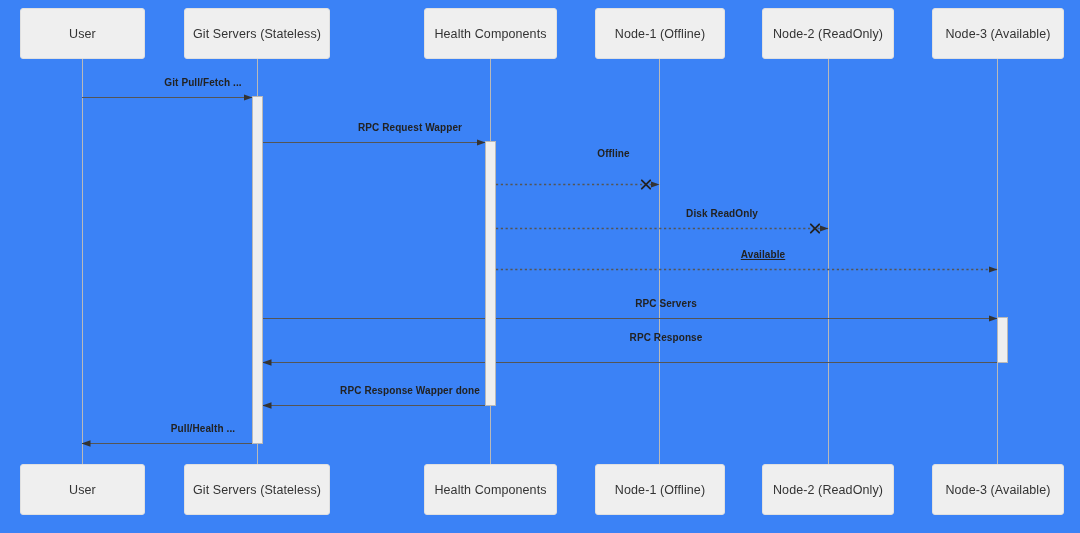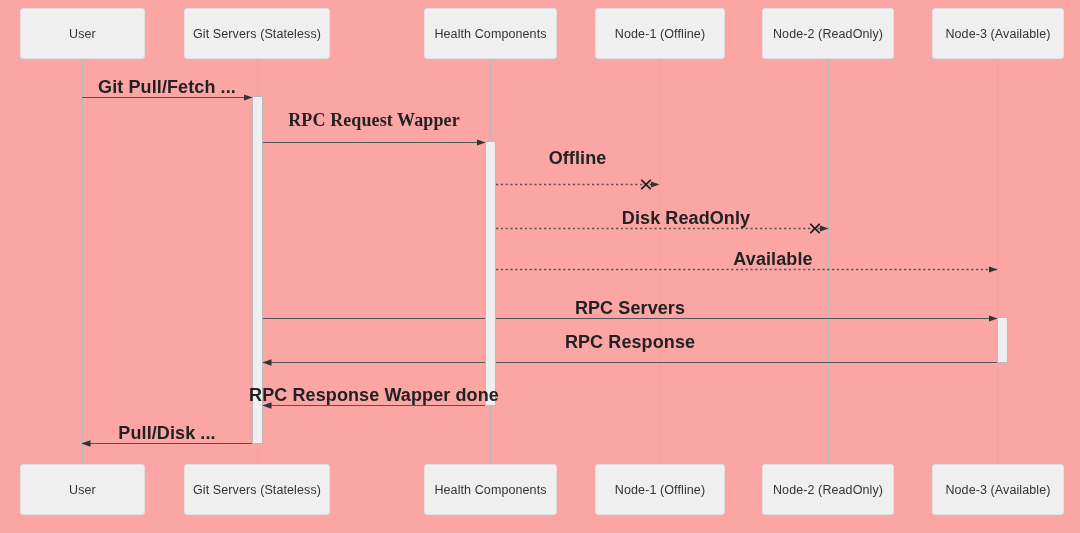--- a/index.html
+++ b/index.html
@@ -9,21 +9,21 @@
     background: #ffffff;
   }
   body {
     font-family: "Liberation Sans", sans-serif;
     -webkit-font-smoothing: antialiased;
   }
   #diagram-root {
     position: relative;
     width: 1080px;
     height: 533px;
-    background: #fca5a5;
+    background: #3b82f6;
     overflow: hidden;
   }
   svg#seq-svg {
     position: absolute;
     left: 0;
     top: 0;
     width: 1080px;
     height: 533px;
     display: block;
   }
@@ -36,26 +36,27 @@
     display: flex;
     align-items: center;
     justify-content: center;
     font-size: 12.5px;
     color: #333333;
     letter-spacing: 0.1px;
     white-space: nowrap;
   }
   .msg-label {
     position: absolute;
-    font-size: 18px;
+    font-size: 10px;
     font-weight: bold;
     color: #222222;
     white-space: nowrap;
     transform: translateX(-50%);
     letter-spacing: 0.1px;
+    margin-left: 36px;
   }
   .activation {
     position: absolute;
     box-sizing: border-box;
     background: #efefef;
     border: 1px solid #b9b9b9;
   }
 </style>
 </head>
 <body>
@@ -140,23 +141,23 @@
         <span>Node-3 (Available)</span>
       </div>
     </div>
   <div id="activations">
       <div class="activation" style="left: 252px; top: 96px; width: 11px; height: 348px; background: rgb(239, 239, 239); border-color: rgb(185, 185, 185);"></div>
       <div class="activation" style="left: 485px; top: 141px; width: 11px; height: 265px; background: rgb(239, 239, 239); border-color: rgb(185, 185, 185);"></div>
       <div class="activation" style="left: 997px; top: 317px; width: 11px; height: 46px; background: rgb(239, 239, 239); border-color: rgb(185, 185, 185);"></div>
     </div>
   <div id="labels">
       <div class="msg-label" style="left: 167px; top: 77px;">Git Pull/Fetch ...</div>
-      <div class="msg-label" style="left: 374px; top: 110px; font-family: Liberation Serif, serif;">RPC Request Wapper</div>
+      <div class="msg-label" style="left: 374px; top: 122px;">RPC Request Wapper</div>
       <div class="msg-label" style="left: 577.5px; top: 148px;">Offline</div>
       <div class="msg-label" style="left: 686px; top: 208px;">Disk ReadOnly</div>
-      <div class="msg-label" style="left: 773px; top: 249px;">Available</div>
+      <div class="msg-label" style="left: 727px; top: 249px; text-decoration: underline;">Available</div>
       <div class="msg-label" style="left: 630px; top: 298px;">RPC Servers</div>
       <div class="msg-label" style="left: 630px; top: 332px;">RPC Response</div>
       <div class="msg-label" style="left: 374px; top: 385px;">RPC Response Wapper done</div>
-      <div class="msg-label" style="left: 167px; top: 423px;">Pull/Disk ...</div>
+      <div class="msg-label" style="left: 167px; top: 423px;">Pull/Health ...</div>
     </div>
 
 </div>
 
 </body></html>

